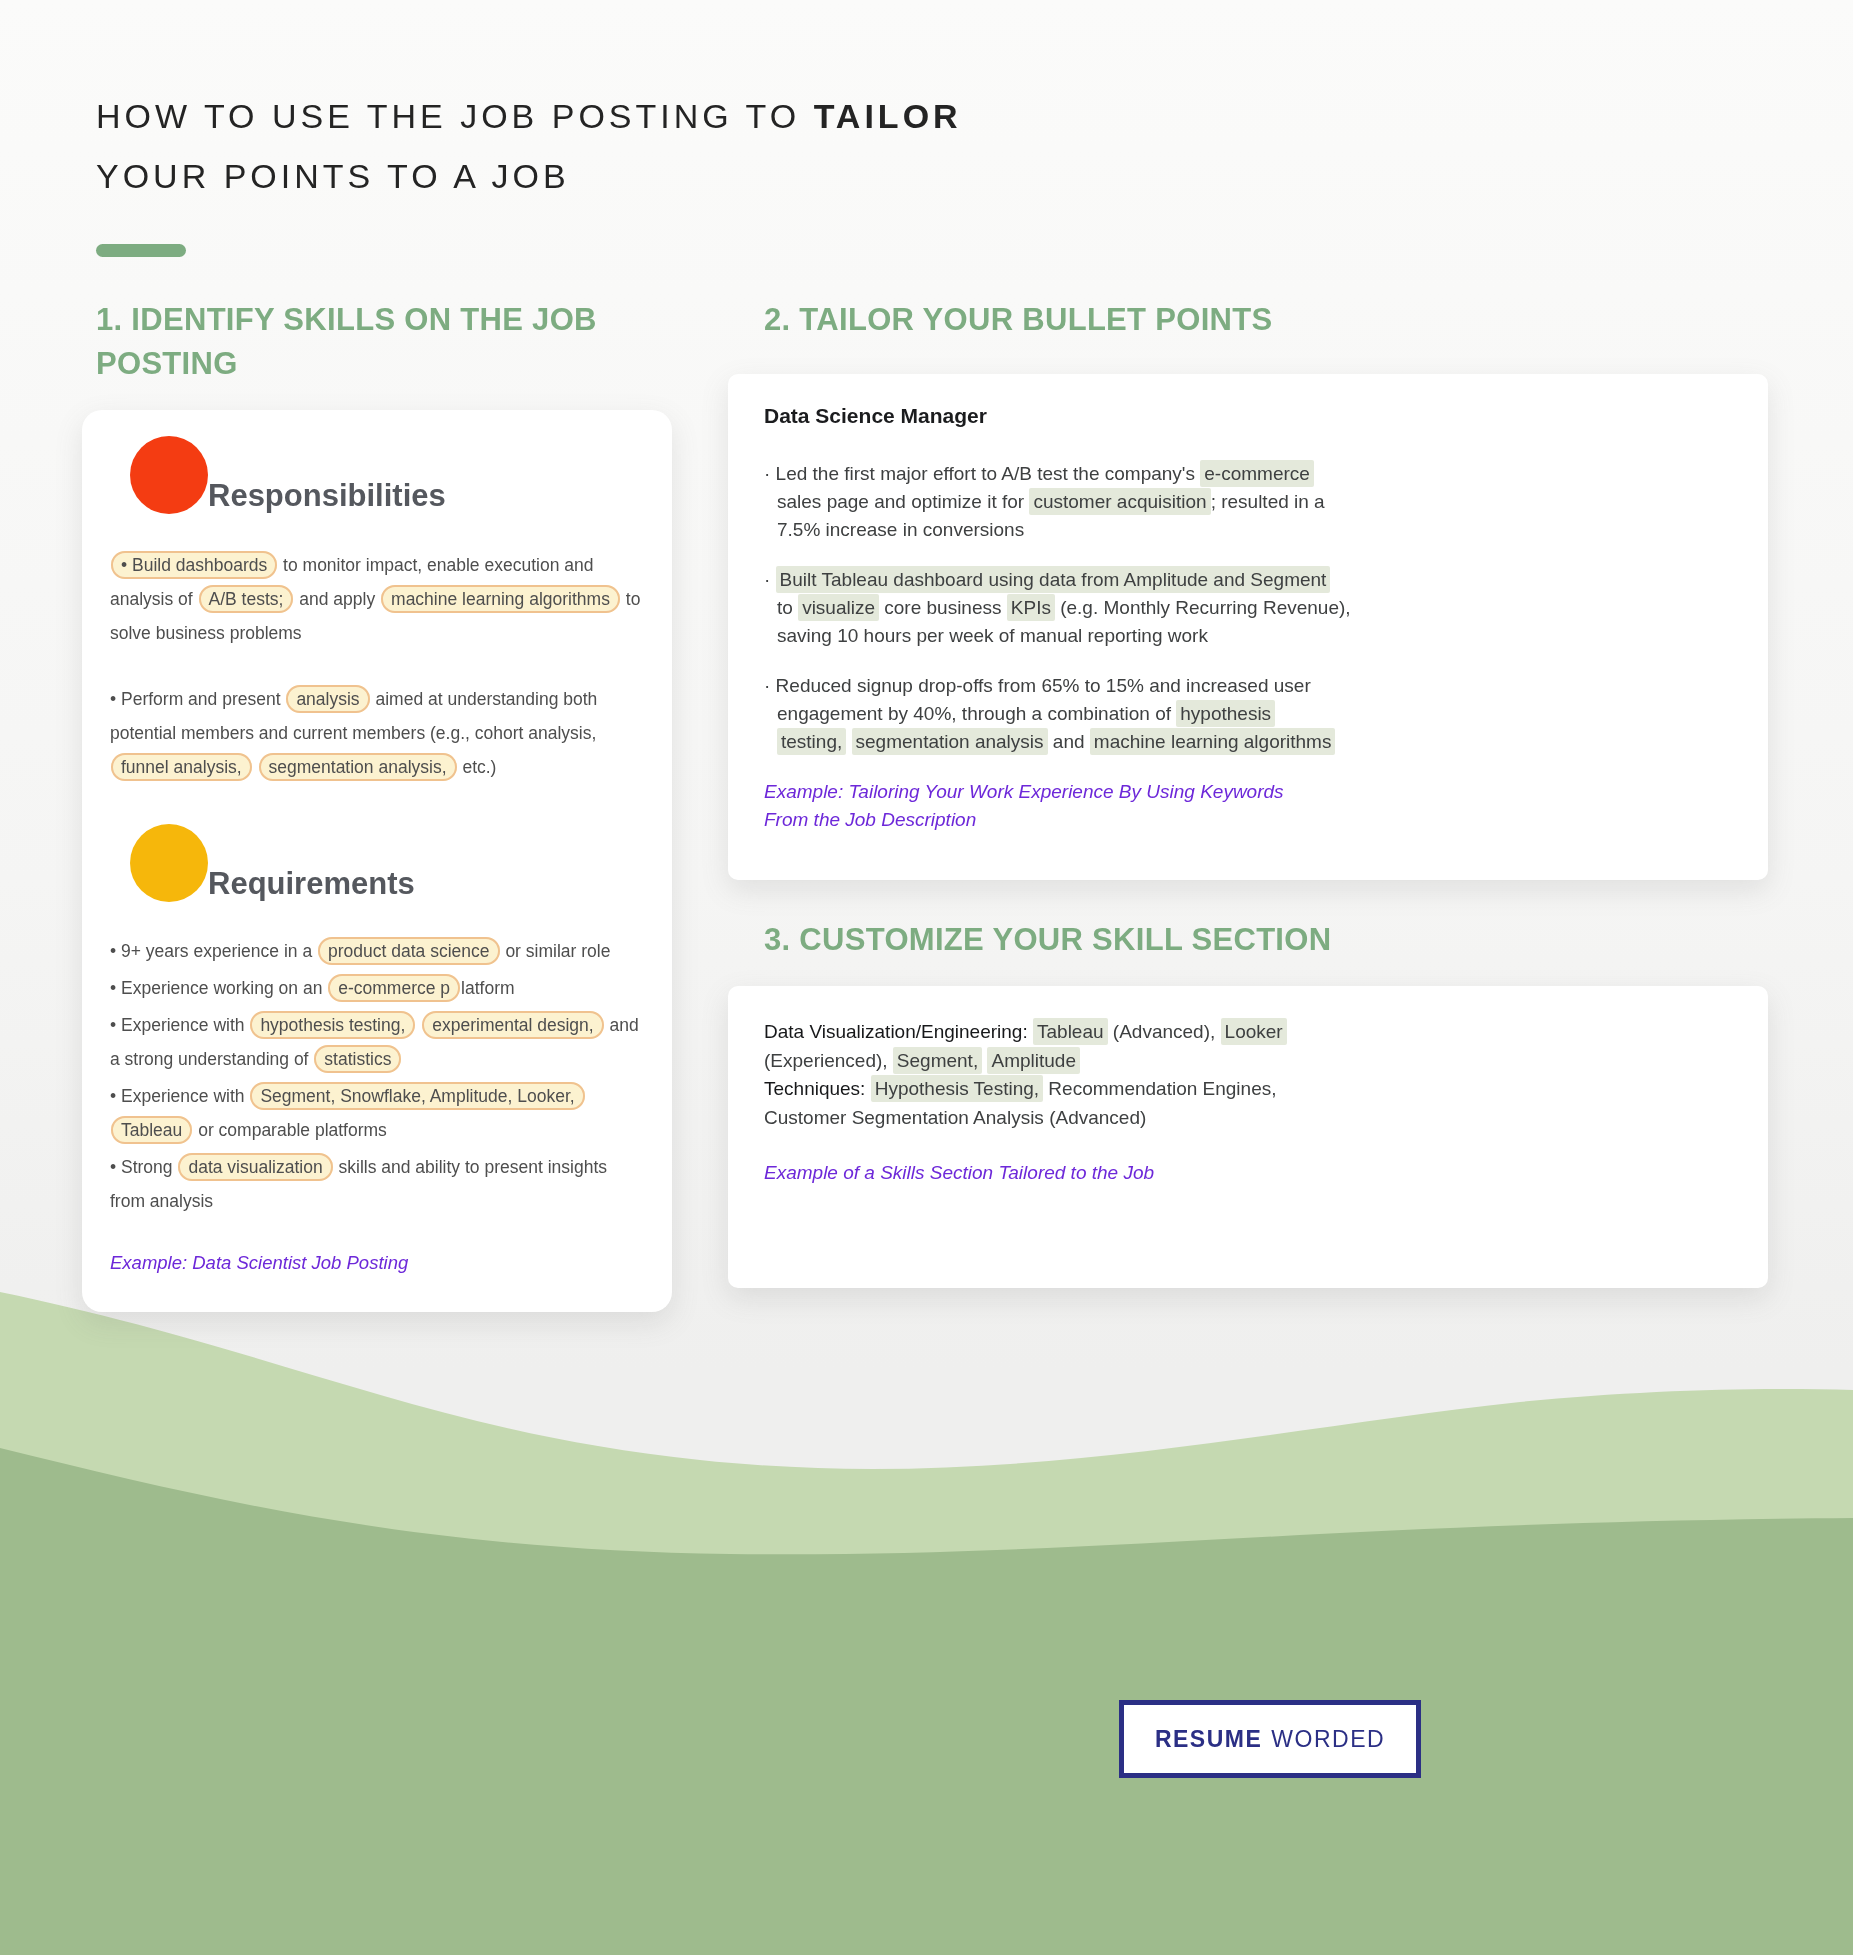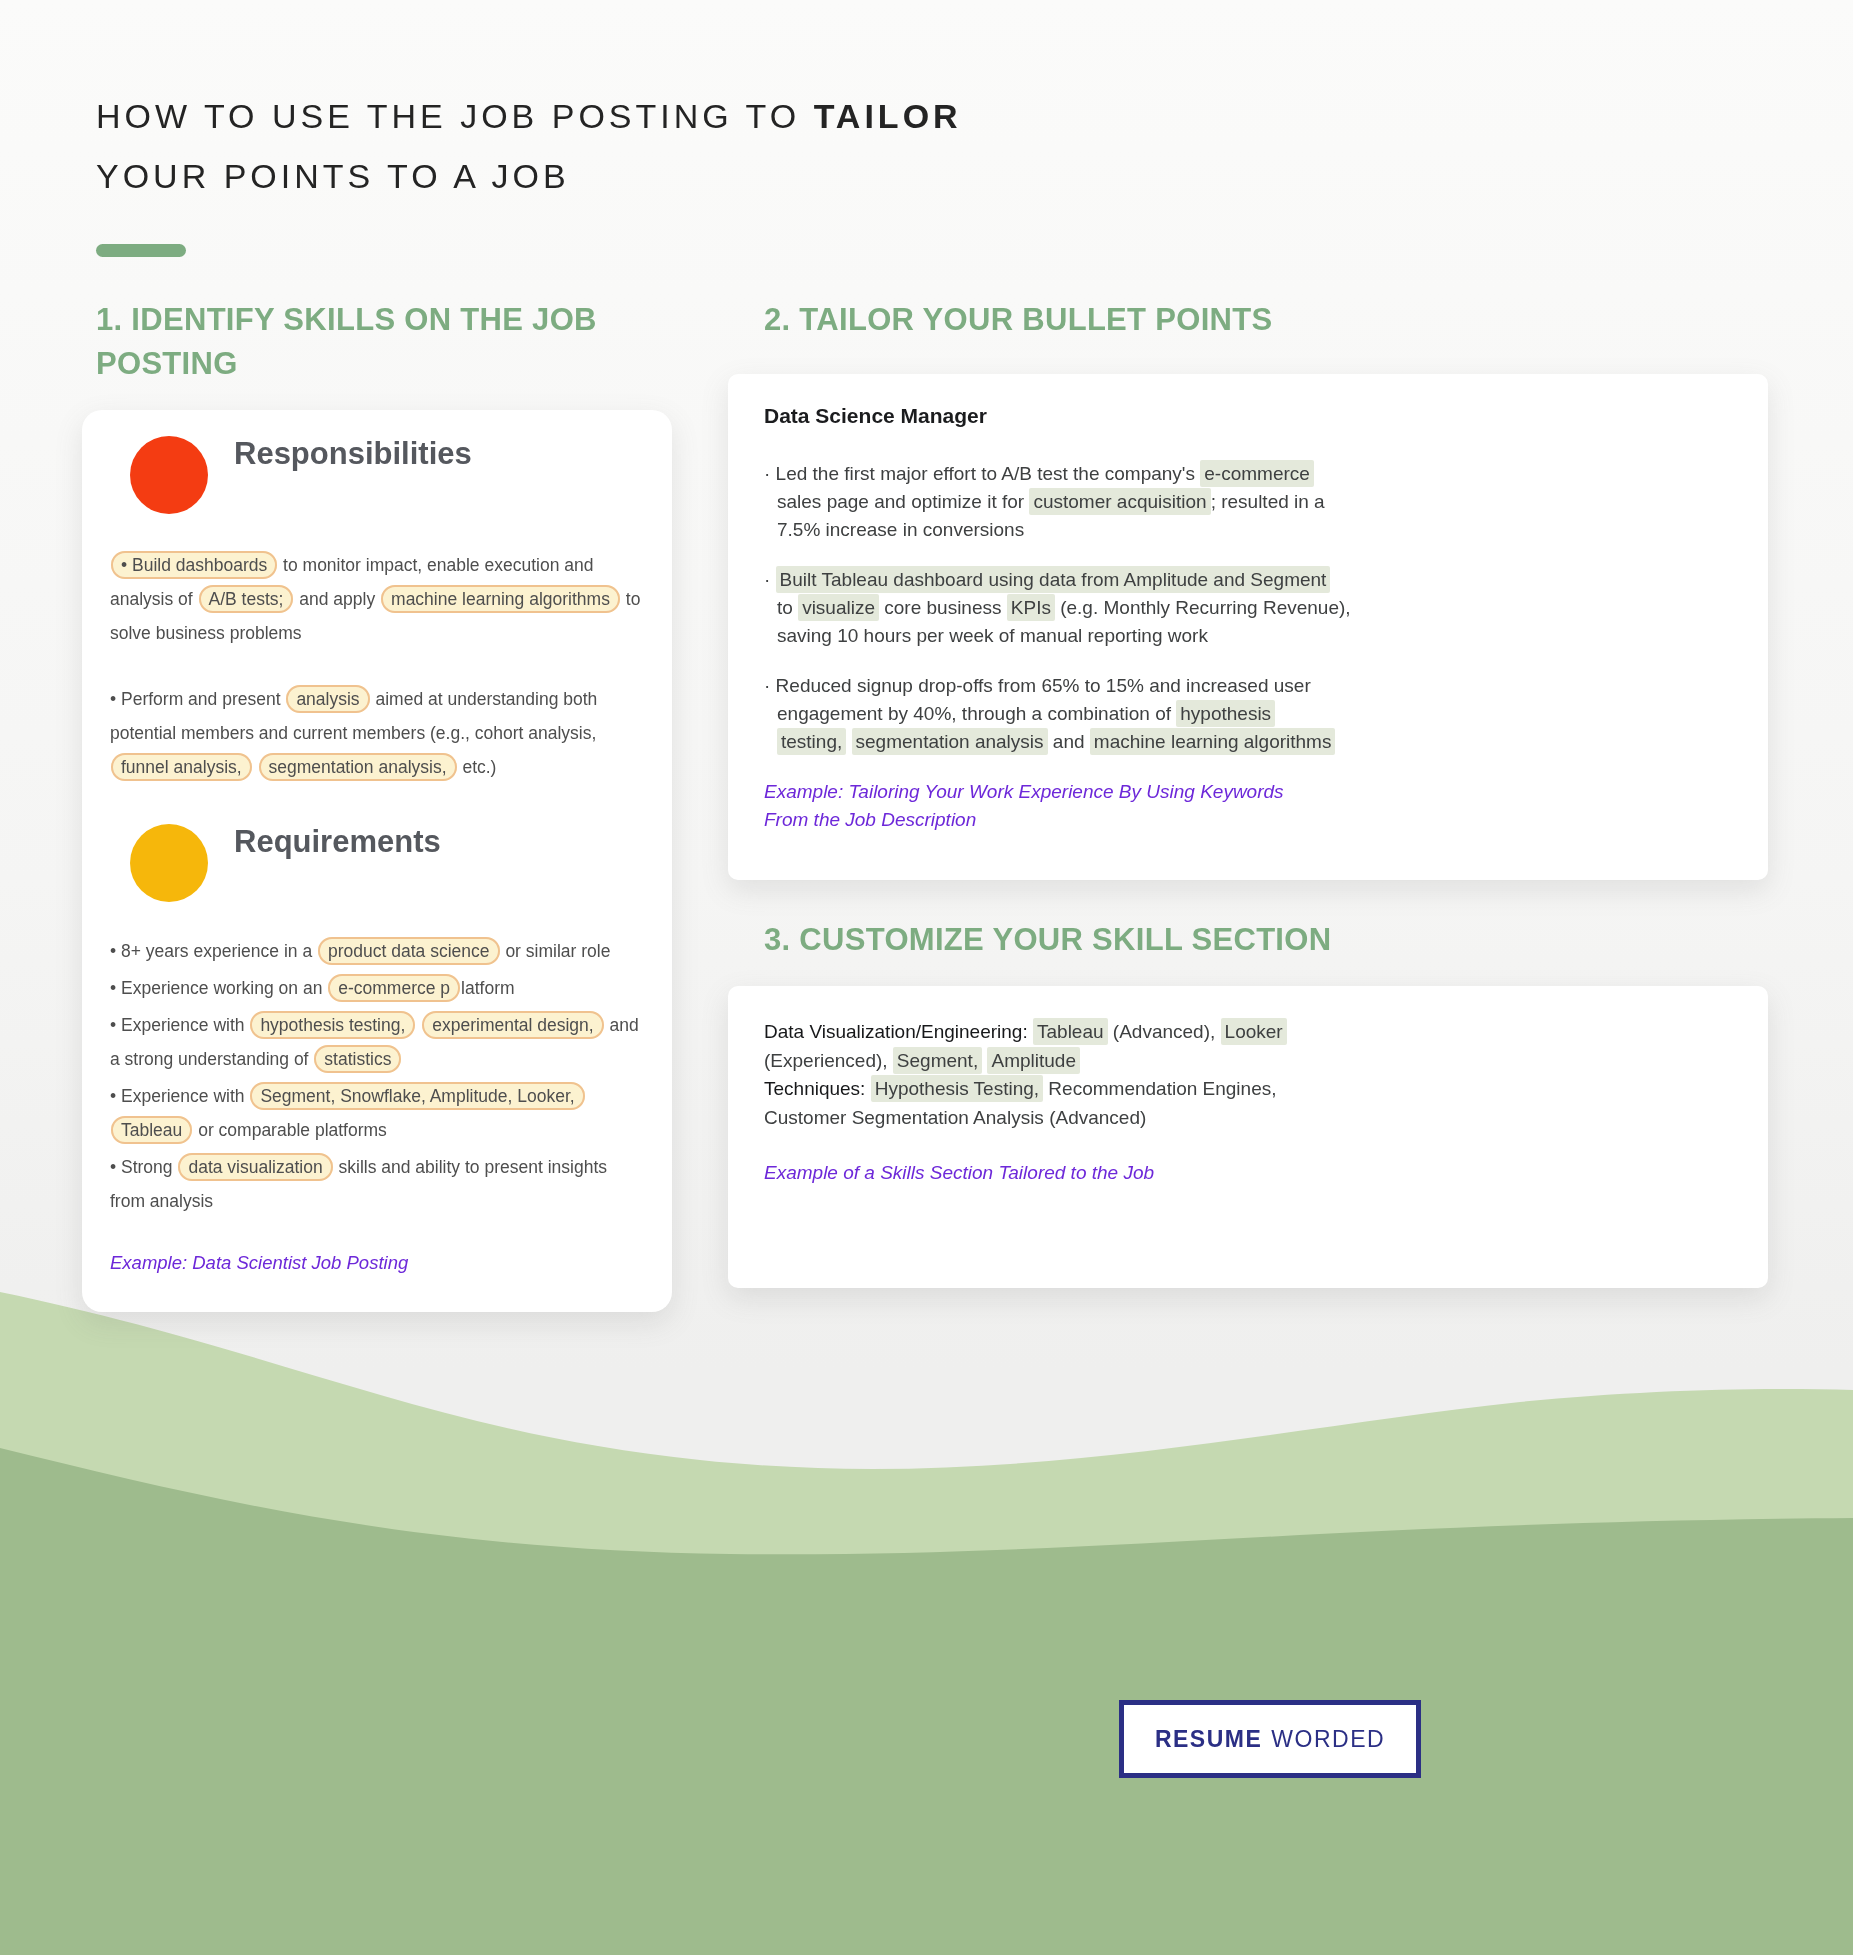--- a/index.html
+++ b/index.html
@@ -21,21 +21,21 @@
     font-size:31px;font-weight:700;line-height:44px;color:var(--green,#7dac81);letter-spacing:0.3px;
   }
   .h-s1{left:96px;top:298px;}
   .h-s2{left:764px;top:298px;}
   .h-s3{left:764px;top:918px;}
   
   .card{background:#ffffff;box-shadow:0 10px 28px rgba(110,110,110,0.16);}
   .card1{left:82px;top:410px;width:590px;height:902px;border-radius:20px;padding:26px 28px;box-sizing:border-box;}
   .card2{left:728px;top:374px;width:1040px;height:506px;border-radius:10px;padding:30px 36px;box-sizing:border-box;}
   .card3{left:728px;top:986px;width:1040px;height:302px;border-radius:10px;padding:32px 36px;box-sizing:border-box;}
-  .sec-head{display:flex;align-items:flex-start;gap:26px;padding-left:20px;}
+  .sec-head{display:flex;align-items:flex-end;padding-left:20px;}
   .dot{width:78px;height:78px;border-radius:50%;flex:0 0 auto;}
   .dot-red{background:var(--red,#f43c12);}
   .dot-yellow{background:var(--yellow,#f6b70b);}
   .card-sec-title{font-size:31px;font-weight:700;color:var(--heading_grey,#55585e);}
   .jobtext{font-size:17.5px;line-height:34px;color:var(--body_grey,#4e4e4e);width:534px;}
   .p1{margin:34px 0 0 0;}
   .p2{margin:32px 0 0 0;}
   .head2{margin-top:40px;}
   .reqs{margin-top:32px;}
   .reqs .jobtext{margin:0 0 3px 0;}
@@ -96,21 +96,21 @@
       <div class="card-sec-title">Responsibilities</div>
     </div>
     <p class="jobtext p1"><span class="pill">• Build dashboards</span><span> to monitor impact, enable execution and analysis of </span><span class="pill">A/B tests;</span><span> and apply </span><span class="pill">machine learning algorithms</span><span> to solve business problems</span></p>
     <p class="jobtext p2"><span>• Perform and present </span><span class="pill">analysis</span><span> aimed at understanding both potential members and current members (e.g., cohort analysis, </span><span class="pill">funnel analysis,</span><span> </span><span class="pill">segmentation analysis,</span><span> etc.)</span></p>
 
     <div class="sec-head head2">
       <div class="dot dot-yellow"></div>
       <div class="card-sec-title">Requirements</div>
     </div>
     <div class="reqs">
-      <p class="jobtext"><span>• 8+ years experience in a </span><span class="pill">product data science</span><span> or similar role</span></p>
+      <p class="jobtext"><span>• 9+ years experience in a </span><span class="pill">product data science</span><span> or similar role</span></p>
       <p class="jobtext"><span>• Experience working on an </span><span class="pill">e-commerce p</span><span>latform</span></p>
       <p class="jobtext"><span>• Experience with </span><span class="pill">hypothesis testing,</span><span> </span><span class="pill">experimental design,</span><span> and a strong understanding of </span><span class="pill">statistics</span></p>
       <p class="jobtext"><span>• Experience with </span><span class="pill">Segment, Snowflake, Amplitude, Looker,</span><span> </span><span class="pill">Tableau</span><span> or comparable platforms</span></p>
       <p class="jobtext"><span>• Strong </span><span class="pill">data visualization</span><span> skills and ability to present insights from analysis</span></p>
     </div>
     <div class="example ex1">Example: Data Scientist Job Posting</div>
   </div>
 
   <div class="layer card card2">
     <div class="job-title">Data Science Manager</div>

